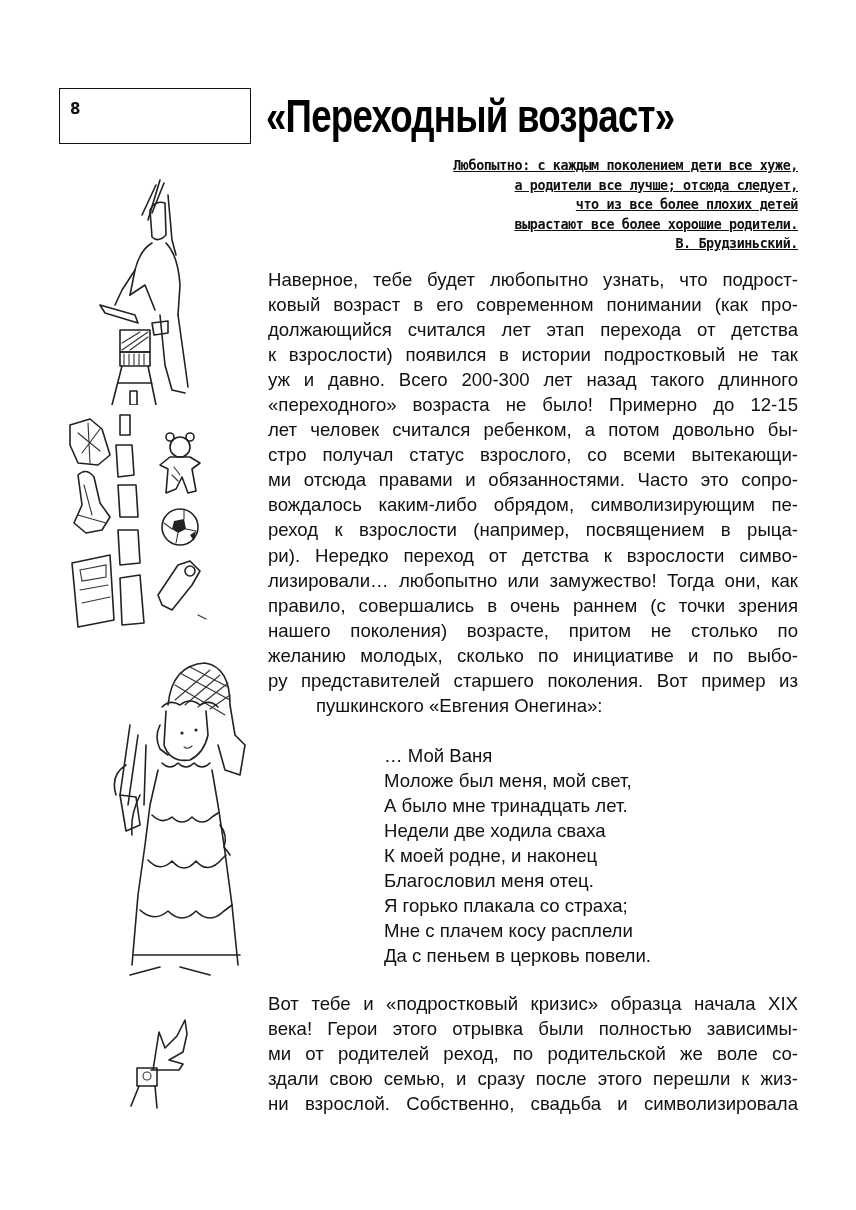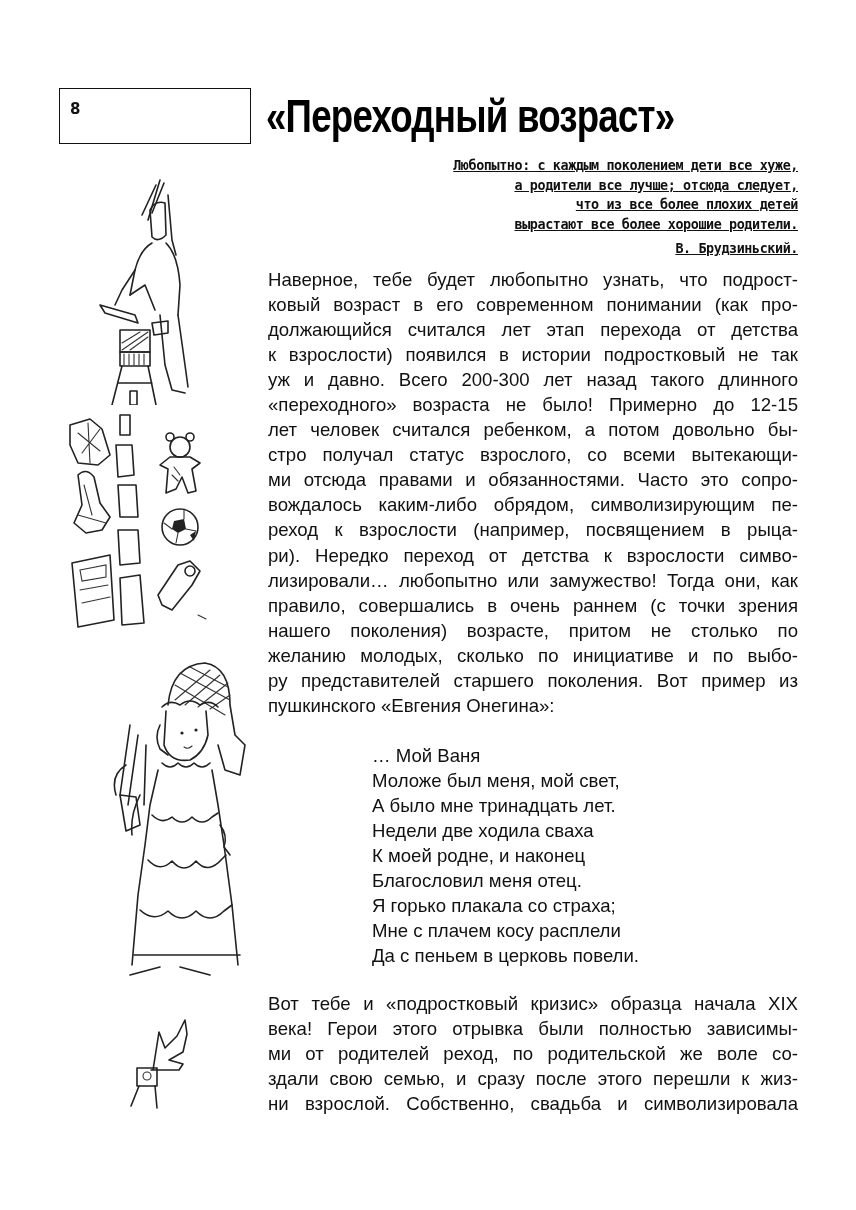--- a/index.html
+++ b/index.html
@@ -17,34 +17,34 @@
     font-family: "Liberation Sans", sans-serif; font-weight: bold; font-size: 47px;
     letter-spacing: -1px; line-height: 60px; white-space: nowrap;
     transform: scaleX(0.78); transform-origin: left top; color: #000;
   }
   .epigraph {
     position: absolute; right: 58px; top: 156px; width: 420px; text-align: right;
     font-family: "DejaVu Sans Mono", monospace; font-weight: bold; font-size: 13.4px;
     line-height: 19.5px; color: #111; letter-spacing: -0.4px; text-decoration: underline;
   }
   .epigraph .ep-line { display: block; white-space: nowrap; }
-  .epigraph .ep-author { display: block; margin-top: 5px; }
+  .epigraph .ep-author { display: block; }
   .body-text {
     position: absolute; left: 268px; width: 530px;
     font-family: "Liberation Sans", sans-serif; font-size: 18.6px; line-height: 25.05px; color: #111;
   }
   .body-text .ln {
     display: block; text-align: justify; text-align-last: justify; white-space: nowrap;
     height: 25.05px; overflow: visible;
   }
-  .body-text .ln.last { text-align-last: left; }
+  .body-text .ln.last { text-align-last: left; margin-left: 48px; }
   .p1 { top: 267px; }
   .p2 { top: 991px; }
   .poem {
-    position: absolute; left: 372px; top: 743px;
+    position: absolute; left: 384px; top: 743px;
     font-family: "Liberation Sans", sans-serif; font-size: 18.6px; line-height: 25px; color: #111;
   }
   .poem .pl { display: block; white-space: nowrap; }
   .illus { position: absolute; }
   .illus svg { display: block; }
   .ink { fill: none; stroke: #222; stroke-width: 1.6; stroke-linecap: round; stroke-linejoin: round; }
   .ink-thin { fill: none; stroke: #333; stroke-width: 1.1; stroke-linecap: round; }
   .fill-dark { fill: #222; }
 </style>
 </head>

